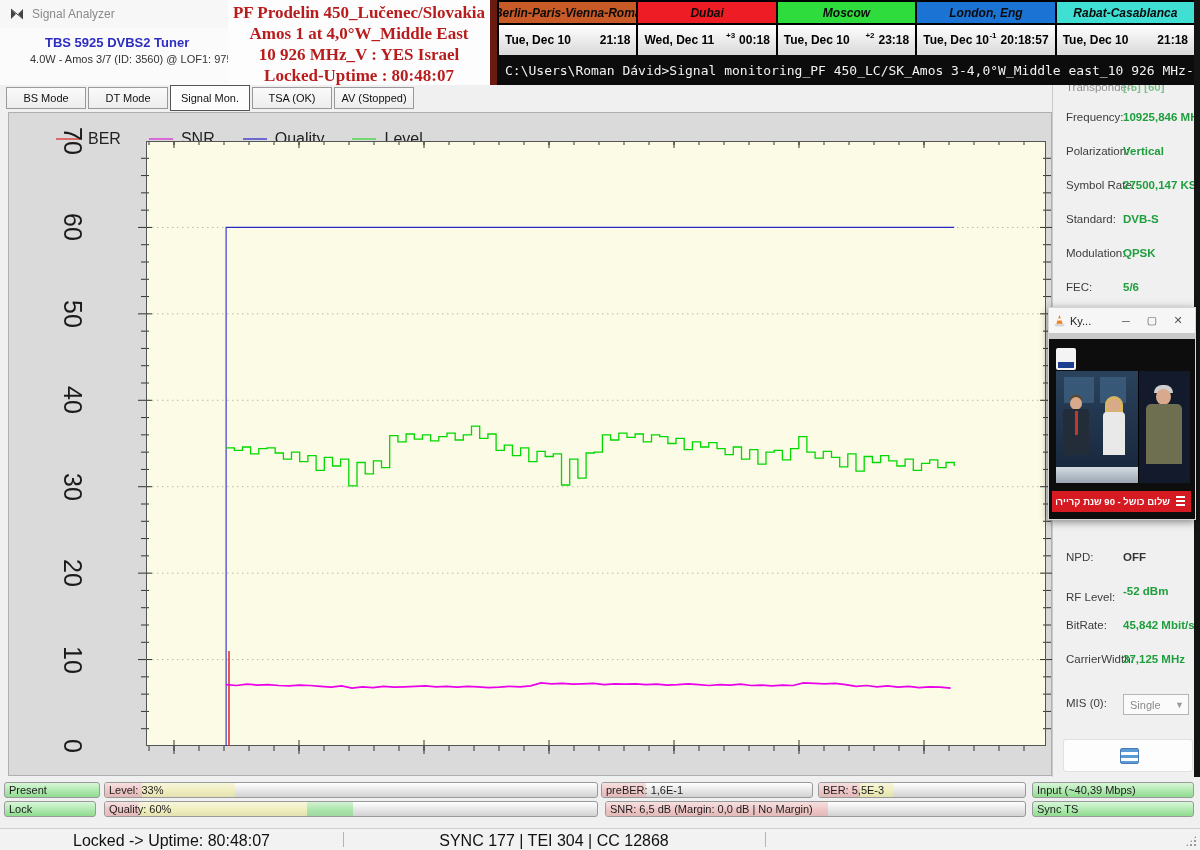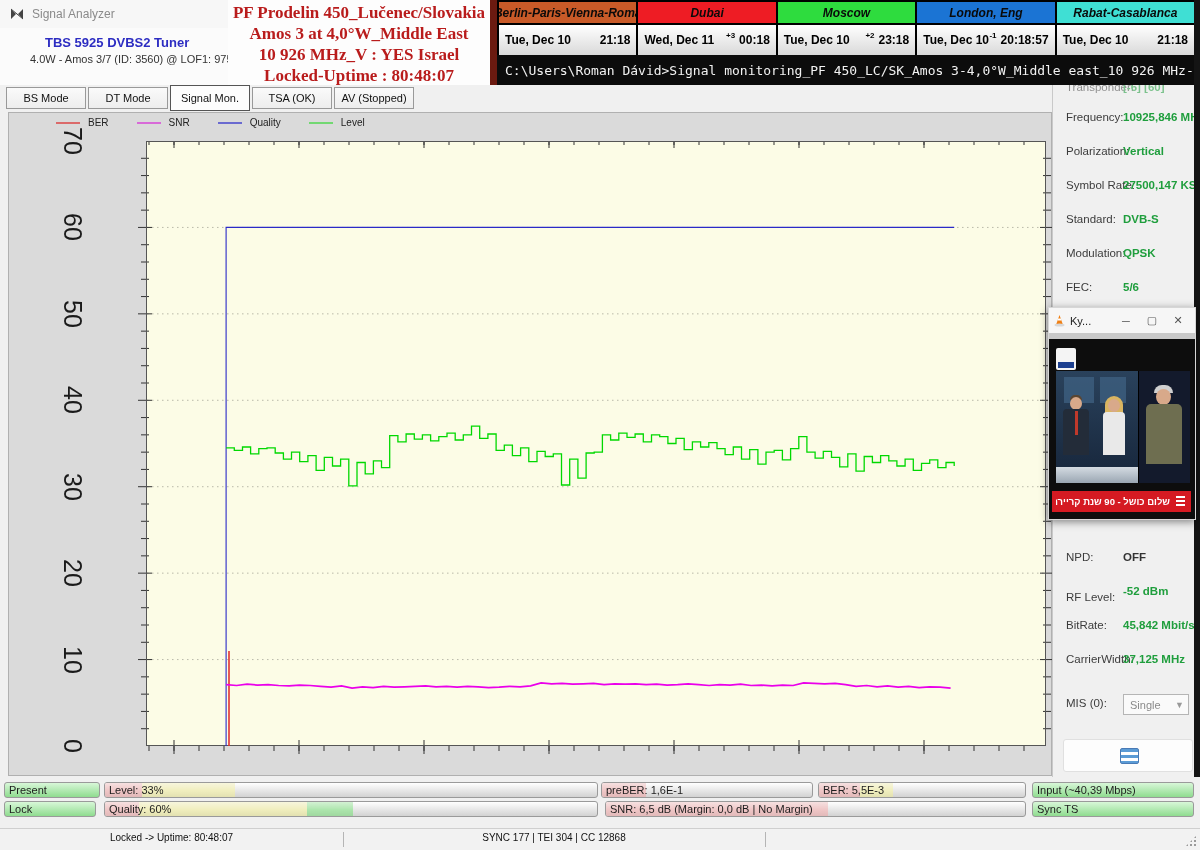--- a/index.html
+++ b/index.html
@@ -36,21 +36,21 @@
   .logo{left:572px;top:56px;width:62px;height:77px;background:#fff;border-radius:3px;z-index:6;text-align:center;box-shadow:0 0 3px rgba(0,0,0,.35);}
   .logo-txt{font-size:8px;font-weight:bold;color:#c22;letter-spacing:.2px;border-top:1px solid #223a8f;margin:0 2px;}
 
   
   .tabs{left:6px;top:87px;height:24px;display:flex;gap:2px;}
   .tab{width:80px;height:22px;background:linear-gradient(#fafafa,#ededed);border:1px solid #999;font-size:11px;color:#111;display:flex;align-items:center;justify-content:center;box-sizing:border-box;}
   .tab.active{background:#fdfdfd;border:1px solid #555;height:26px;margin-top:-2px;font-weight:normal;z-index:2;}
 
   
   .chart-panel{left:8px;top:112px;width:1044px;height:664px;background:#dadada;border:1px solid #b0b0b0;box-sizing:border-box;}
-  .legend{position:absolute;left:47px;top:4px;display:flex;align-items:center;gap:10px;font-size:10px;color:#222;}
+  .legend{position:absolute;left:47px;top:17px;display:flex;align-items:center;gap:10px;font-size:16px;color:#222;}
   .legend .sw{width:24px;height:2px;display:inline-block;}
   .legend .li{display:flex;align-items:center;gap:8px;margin-right:18px;}
   .plot{position:absolute;left:137px;top:28px;width:900px;height:605px;background:#fcfce6;}
   .plot svg{overflow:visible;display:block;}
   .ylabel{position:absolute;left:34px;width:60px;height:26px;line-height:26px;text-align:center;transform:rotate(90deg);font-size:25px;color:#1a1a1a;}
 
   
   .sidebar{left:1052px;top:85px;width:142px;height:692px;background:#f0f0f0;border-left:1px solid #c9c9c9;box-sizing:border-box;}
   .srow-label{position:absolute;left:13px;font-size:11.5px;color:#3c3c3c;}
   .srow-value{position:absolute;left:70px;font-size:11.5px;font-weight:bold;color:#1f9e3d;white-space:nowrap;}
@@ -93,21 +93,21 @@
   .ticker-logo{width:13px;height:16px;background:#fff;flex:0 0 auto;background-image:repeating-linear-gradient(#d51a22 0 2px,#fff 2px 4px);background-clip:content-box;padding:2px;box-sizing:border-box;}
 
   
   .bars{left:0;top:778px;width:1200px;height:50px;background:#f0f0f0;}
   .bar{position:absolute;height:16px;background:linear-gradient(#ffffff,#d2d2d2);border:1px solid #9a9a9a;border-radius:3px;box-sizing:border-box;overflow:hidden;}
   .bar .seg{position:absolute;top:0;bottom:0;}
   .bar .lbl{position:absolute;left:4px;top:1px;font-size:11px;color:#1d1d1d;z-index:2;white-space:nowrap;}
   .bar.green{background:linear-gradient(#d8f7d8,#8fdc8f);}
 
   
-  .statusbar{left:0;top:828px;width:1200px;height:22px;background:#f2f2f2;border-top:1px solid #cfcfcf;box-sizing:border-box;font-size:10px;color:#111;}
+  .statusbar{left:0;top:828px;width:1200px;height:22px;background:#f2f2f2;border-top:1px solid #cfcfcf;box-sizing:border-box;font-size:16px;color:#111;}
   .st-seg{position:absolute;top:3px;text-align:center;}
   .st-sep{position:absolute;top:3px;width:1px;height:15px;background:#b5b5b5;}
   .grip{position:absolute;right:3px;top:6px;width:12px;height:12px;
         background-image:radial-gradient(#9a9a9a 1px,transparent 1.2px);
         background-size:4px 4px;clip-path:polygon(100% 0,100% 100%,0 100%);}
 
   .right-edge{left:1194px;top:0;width:6px;height:777px;background:#141414;z-index:4;}
 </style>
 </head>
 <body>
@@ -120,21 +120,21 @@
       <path d="M1 2 L6 7 L1 12 Z M13 2 L8 7 L13 12 Z" fill="#444"></path>
       <line x1="1" y1="2" x2="13" y2="12" stroke="#444" stroke-width="1"></line>
     </svg>
     <span class="ttl">Signal Analyzer</span>
   </div>
   <div class="abs tuner-name">TBS 5925 DVBS2 Tuner</div>
   <div class="abs tuner-details">4.0W - Amos 3/7 (ID: 3560) @ LOF1: 9750000, LOF2: 0, LOFSW: 0</div>
 
   <div class="abs center-header">
     <div>PF Prodelin 450_Lučenec/Slovakia</div>
-    <div>Amos 3 at 4,0°W_Middle East</div>
+    <div>Amos 1 at 4,0°W_Middle East</div>
     <div>10 926 MHz_V : YES Israel</div>
     <div>Locked-Uptime : 80:48:07</div>
   </div>
   <div class="abs maroon-strip"></div>
 
   <div class="abs clocks">
     <div class="clock">
       <div class="clock-head c0">Berlin-Paris-Vienna-Roma</div>
       <div class="clock-time">
         <span class="day">Tue, Dec 10</span>

